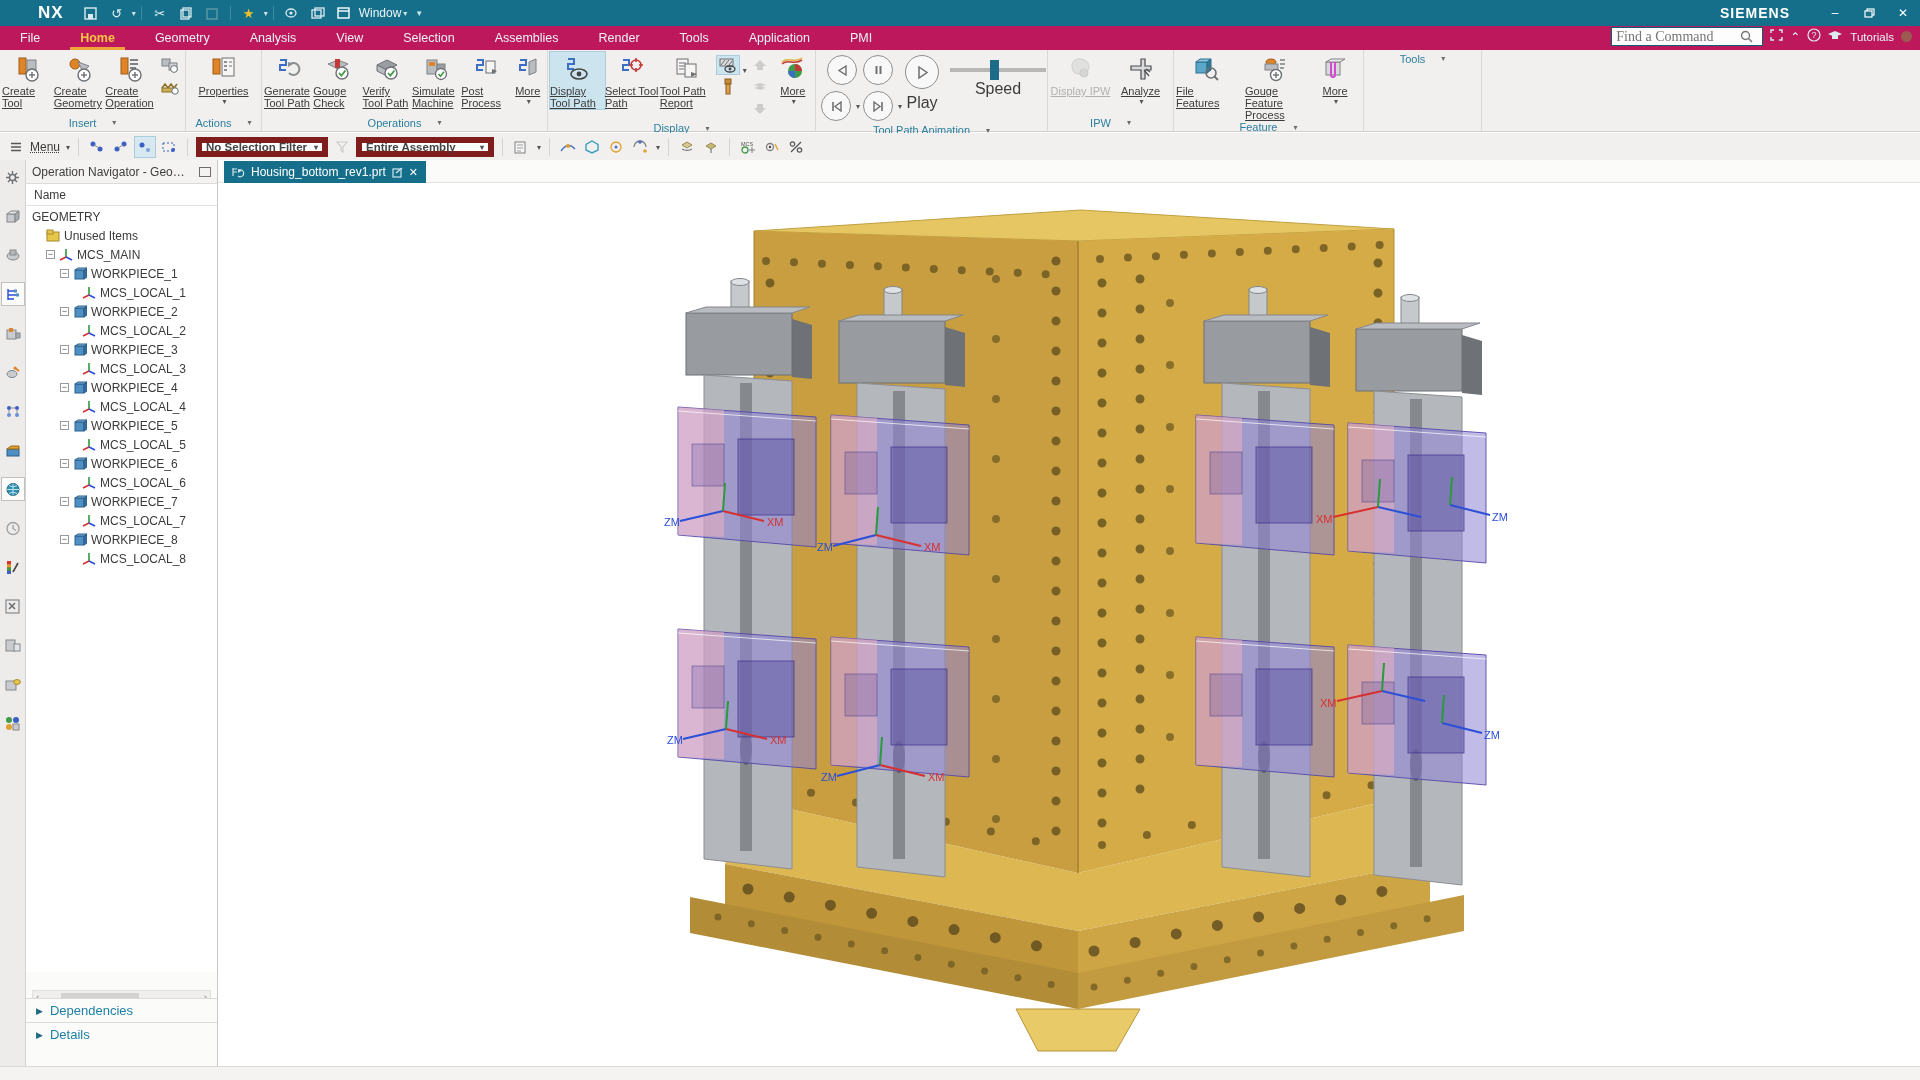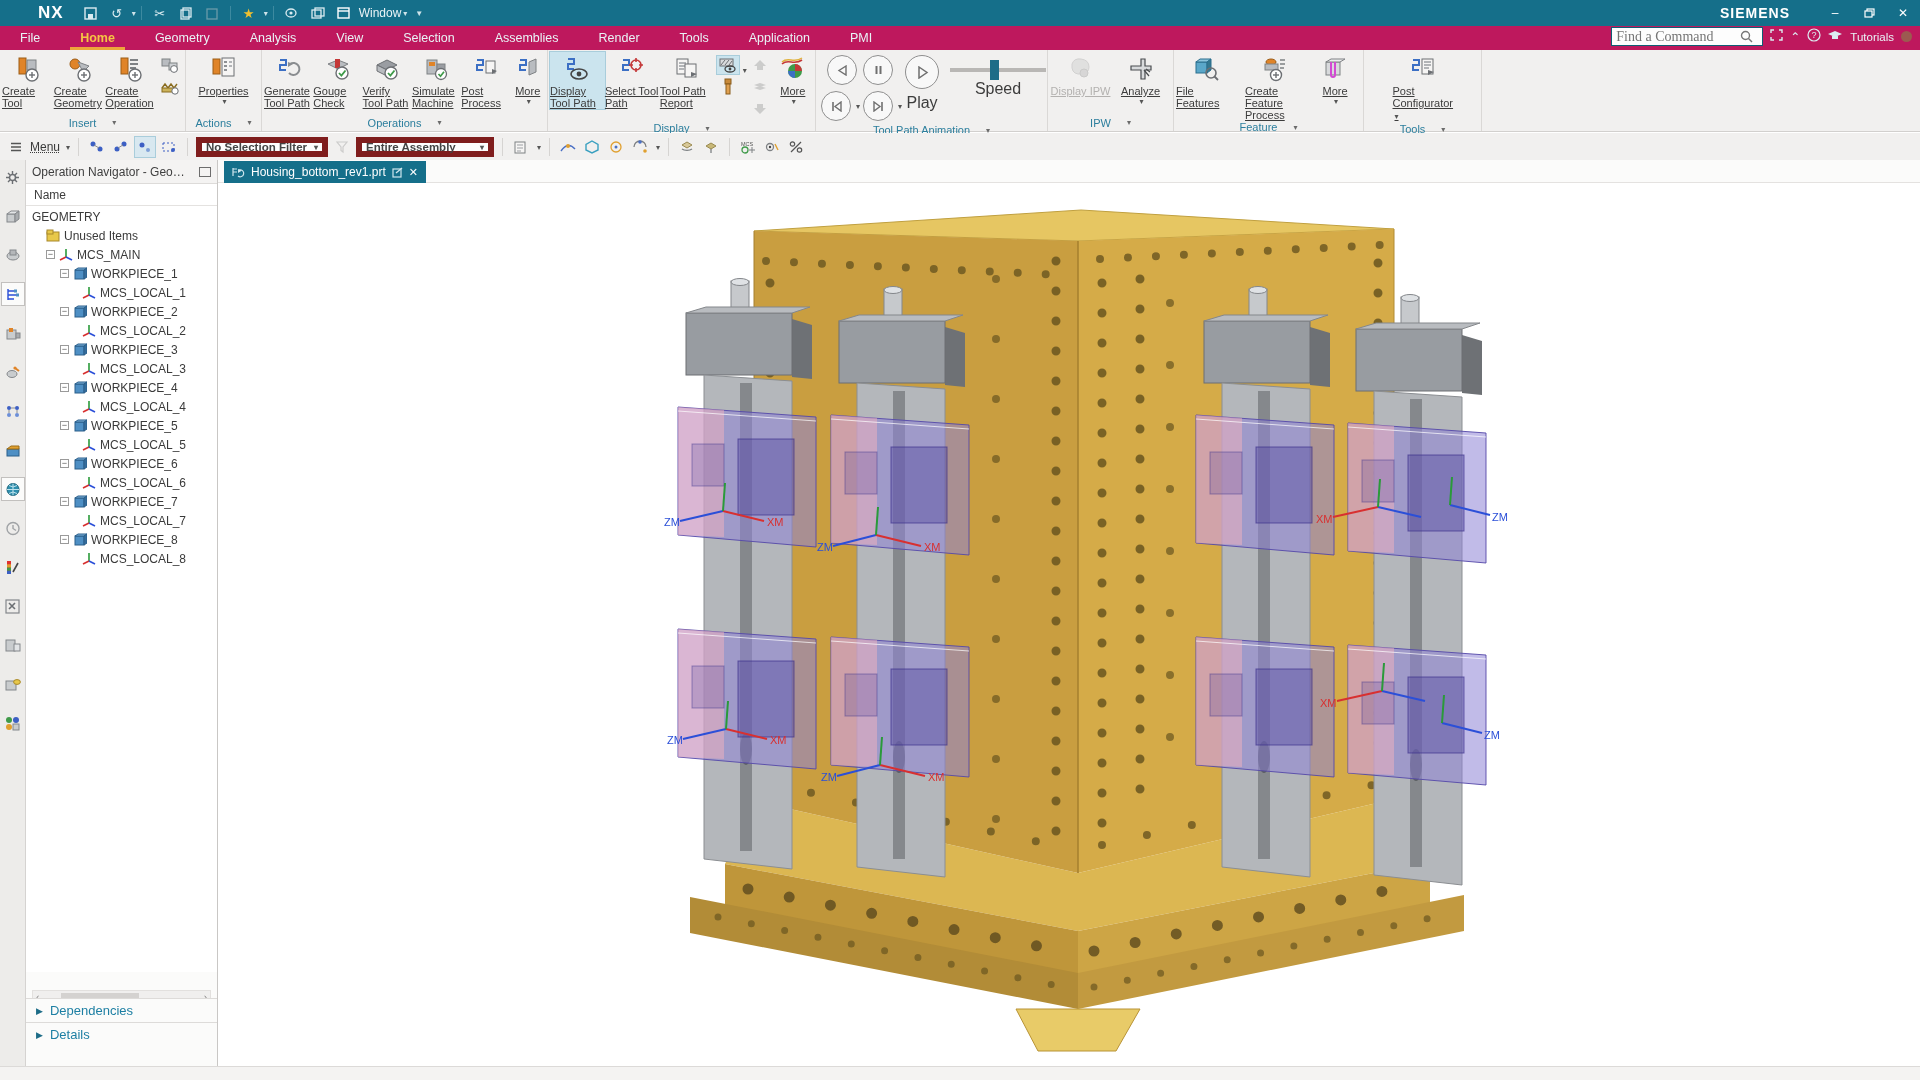--- a/index.html
+++ b/index.html
@@ -569,21 +569,21 @@
         <span class="bico">
             <svg width="26" height="26">
               <ellipse cx="9" cy="6" rx="5" ry="3" fill="#e08428" stroke="#9c5c16"></ellipse>
               <rect x="3" y="8" width="13" height="6" fill="#b9bcc0" stroke="#7e8184"></rect>
               <path d="M18 4 h5 M18 8 h5 M18 12 h4" stroke="#7e8184" stroke-width="1.6"></path>
               <circle cx="14" cy="19" r="5.5" fill="#fff" stroke="#6c6f73" stroke-width="1.4"></circle>
               <line x1="11" y1="19" x2="17" y2="19" stroke="#6c6f73" stroke-width="1.4"></line>
               <line x1="14" y1="16" x2="14" y2="22" stroke="#6c6f73" stroke-width="1.4"></line>
             </svg>
           </span>
-        <span class="btxt">Create Feature Process</span>
+        <span class="btxt">Gouge Feature Process</span>
       </div>
       <div class="bigbtn" style="width:42px">
         <span class="bico">
             <svg width="26" height="26">
               <rect x="4" y="6" width="14" height="13" fill="#d8dadc" stroke="#7e8184"></rect>
               <polygon points="4,6 9,3 23,3 18,6" fill="#ecedee" stroke="#7e8184"></polygon>
               <path d="M9 6 v13 M13 6 v13" stroke="#d24ad2" stroke-width="2"></path>
               <path d="M9 19 a2 2 0 0 0 4 0" fill="none" stroke="#d24ad2" stroke-width="2"></path>
             </svg>
           </span>
@@ -591,33 +591,20 @@
         <span class="caret" style="color:#555">▾</span>
       </div>
     </div>
     <div class="rlabel">
         <span>Feature</span>
         <span class="caret">▾</span>
       </div>
   </div>
 
   <div class="rgroup" style="width:118px">
-    <div class="rbtns" style="justify-content:center">
-      <div class="bigbtn" style="width:86px">
-        <span class="bico">
-            <svg width="26" height="26">
-              <path d="M3 4 h6 v5 h-6 v5 h6" fill="none" stroke="#3c6fc4" stroke-width="2"></path>
-              <rect x="12" y="3" width="11" height="15" fill="#f6f5f4" stroke="#6c6f73"></rect>
-              <path d="M14 6 h7 M14 9 h7 M14 12 h5" stroke="#9c9fa3" stroke-width="1.3"></path>
-              <polygon points="18,14 24,16 18,19" fill="#6c6f73"></polygon>
-            </svg>
-          </span>
-        <span class="btxt"><span>Post Configurator</span> <span class="caret" style="color:#555">▾</span></span>
-      </div>
-    </div>
     <div class="rlabel">
         <span>Tools</span>
         <span class="caret">▾</span>
       </div>
   </div>
   <div class="rgroup" style="flex:1;border-right:none"></div>
 </div>
 
 <div id="toolbar">
   <span class="tbi">

